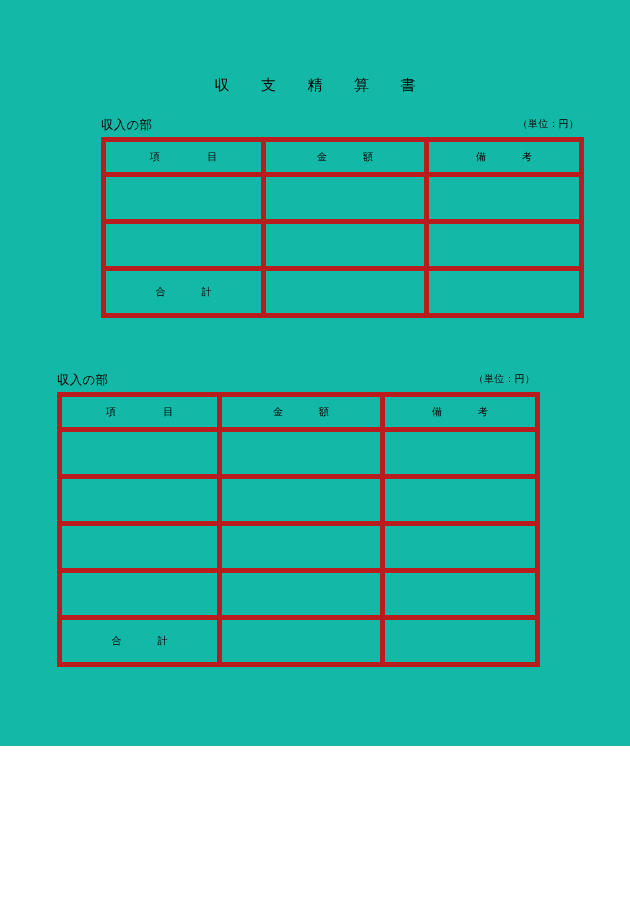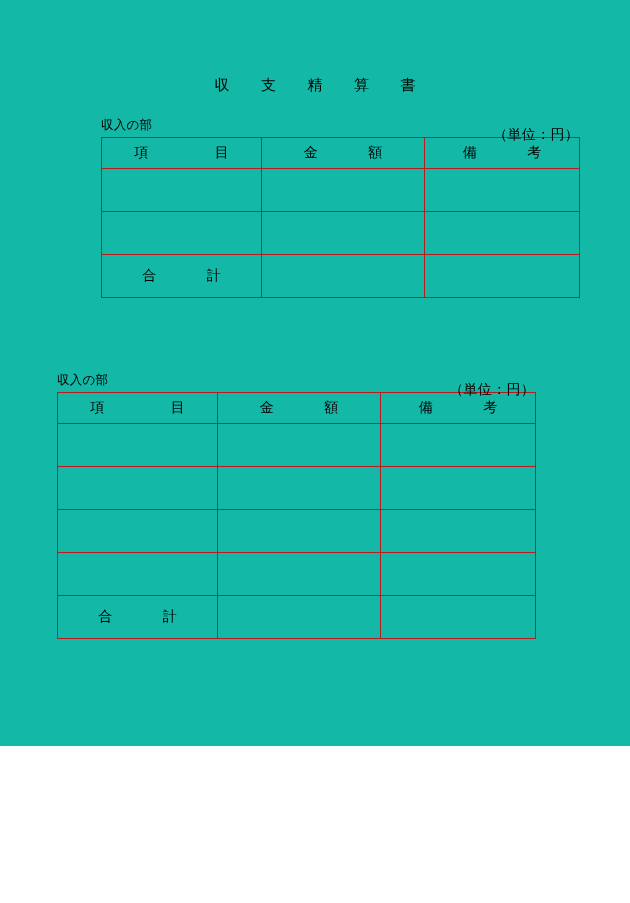--- a/index.html
+++ b/index.html
@@ -48,34 +48,34 @@
   .section-label {
     position: absolute;
     left: 0;
     top: 0;
     font-size: 12.5px;
     letter-spacing: 0.02em;
   }
   .section-unit {
     position: absolute;
     right: 0;
-    top: 9px;
-    font-size: 14px;
+    top: 0;
+    font-size: 10px;
     letter-spacing: 0.02em;
     font-family: Liberation Mono, monospace;
   }
 
   table.ledger {
     border-collapse: collapse;
     width: 478px;
     table-layout: fixed;
   }
   table.ledger td {
-    border: 1px solid #b91c1c;
-    font-size: 14px;
+    border: 5px solid #b91c1c;
+    font-size: 10px;
     padding: 0;
     vertical-align: middle;
     text-align: center;
     height: 42px;
   }
   table.ledger tr.head-row td {
     height: 30px;
   }
   col.c-item { width: 160px; }
   col.c-amount { width: 163px; }

